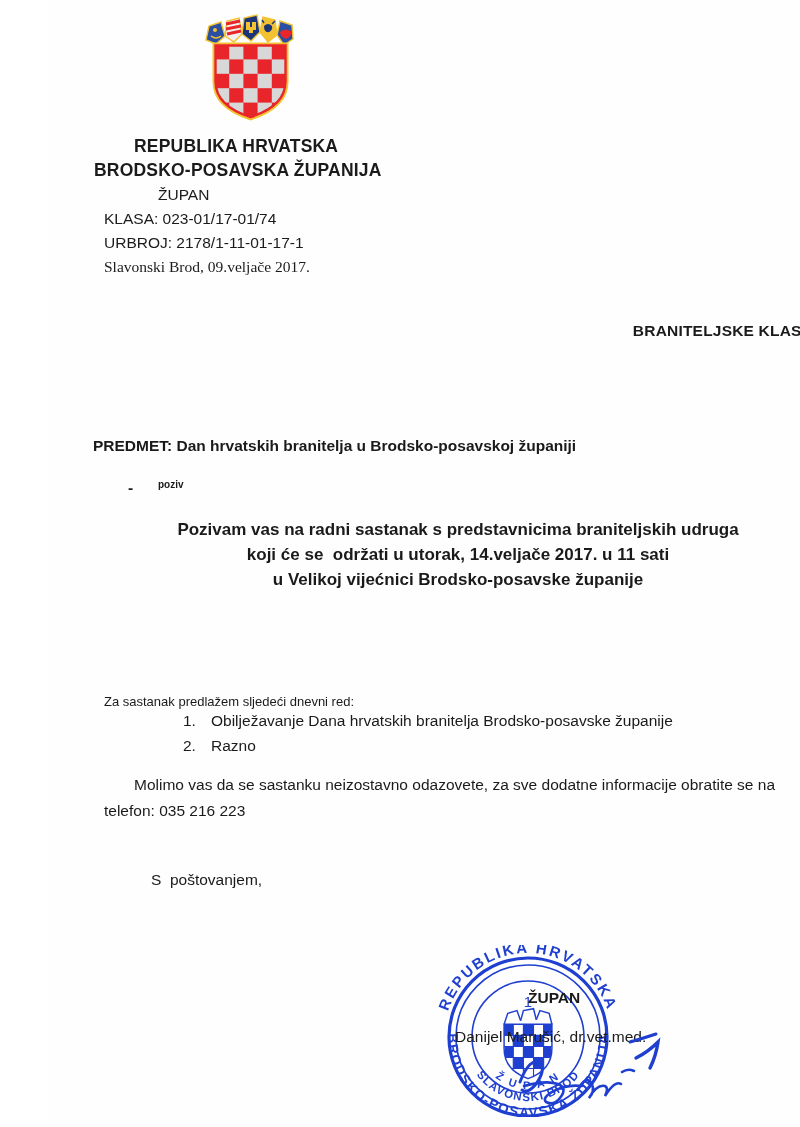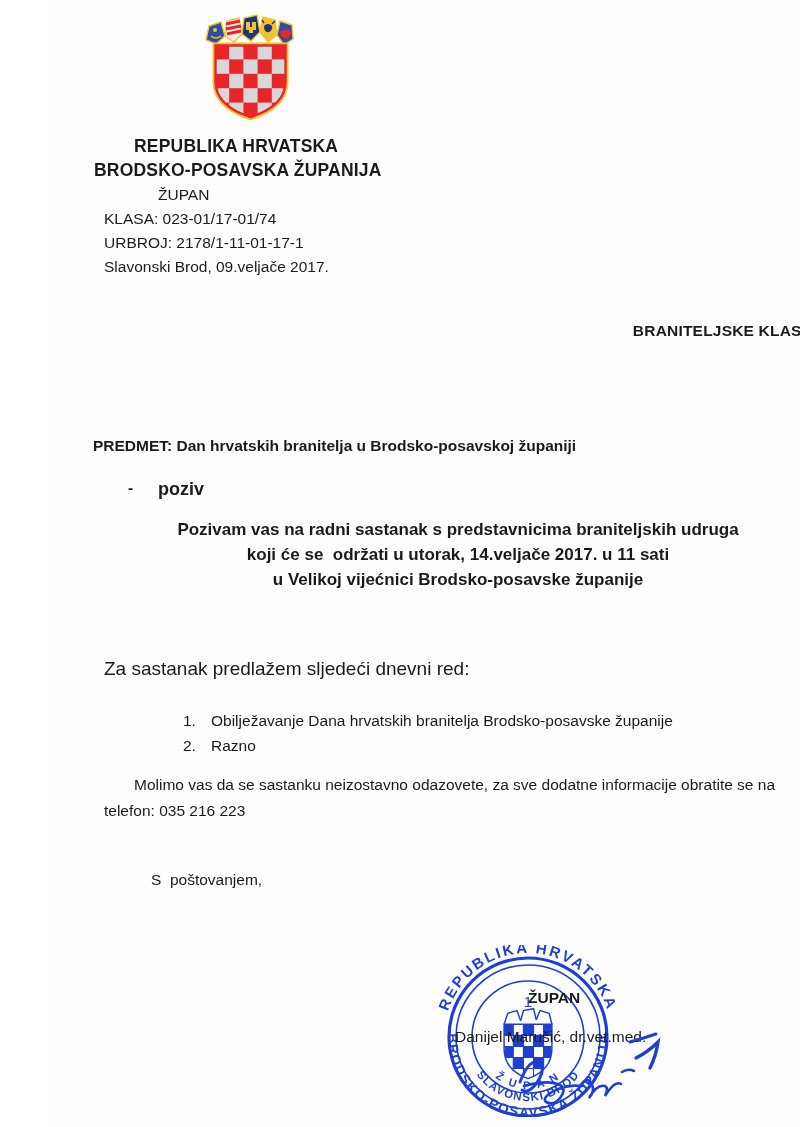--- a/index.html
+++ b/index.html
@@ -43,21 +43,21 @@
 
   .meta-line {
     position: absolute;
     font-size: 15.5px;
     color: #1b1b1b;
     white-space: nowrap;
   }
   .meta-zupan   { left: 110px; top: 186px; font-size: 15.5px; }
   .meta-klasa   { left: 56px;  top: 210px; }
   .meta-urbroj  { left: 56px;  top: 234px; }
-  .meta-place   { left: 56px;  top: 258px; }
+  .meta-place   { left: 56px;  top: 258px; font-family: Liberation Serif, serif; }
 
   
   .addressee {
     position: absolute;
     right: 35px;
     top: 322px;
     font-weight: bold;
     font-size: 15.5px;
     letter-spacing: 0.2px;
     white-space: nowrap;
@@ -76,43 +76,43 @@
     position: absolute;
     left: 80px;
     top: 479px;
     font-size: 15.5px;
     font-weight: bold;
   }
   .subject-kind {
     position: absolute;
     left: 110px;
     top: 479px;
-    font-size: 18px;
+    font-size: 10px;
     font-weight: bold;
   }
 
   
   .invite {
     position: absolute;
     left: 100px;
     top: 517px;
     width: 620px;
     text-align: center;
     font-weight: bold;
     font-size: 17px;
     line-height: 25px;
   }
   .invite div { white-space: pre; }
 
   
   .agenda-intro {
     position: absolute;
     left: 56px;
-    top: 658px;
-    font-size: 19px;
+    top: 694px;
+    font-size: 13px;
     white-space: nowrap;
   }
   .agenda-list {
     position: absolute;
     left: 135px;
     top: 708px;
     font-size: 15.5px;
     line-height: 25px;
   }
   .agenda-item {

